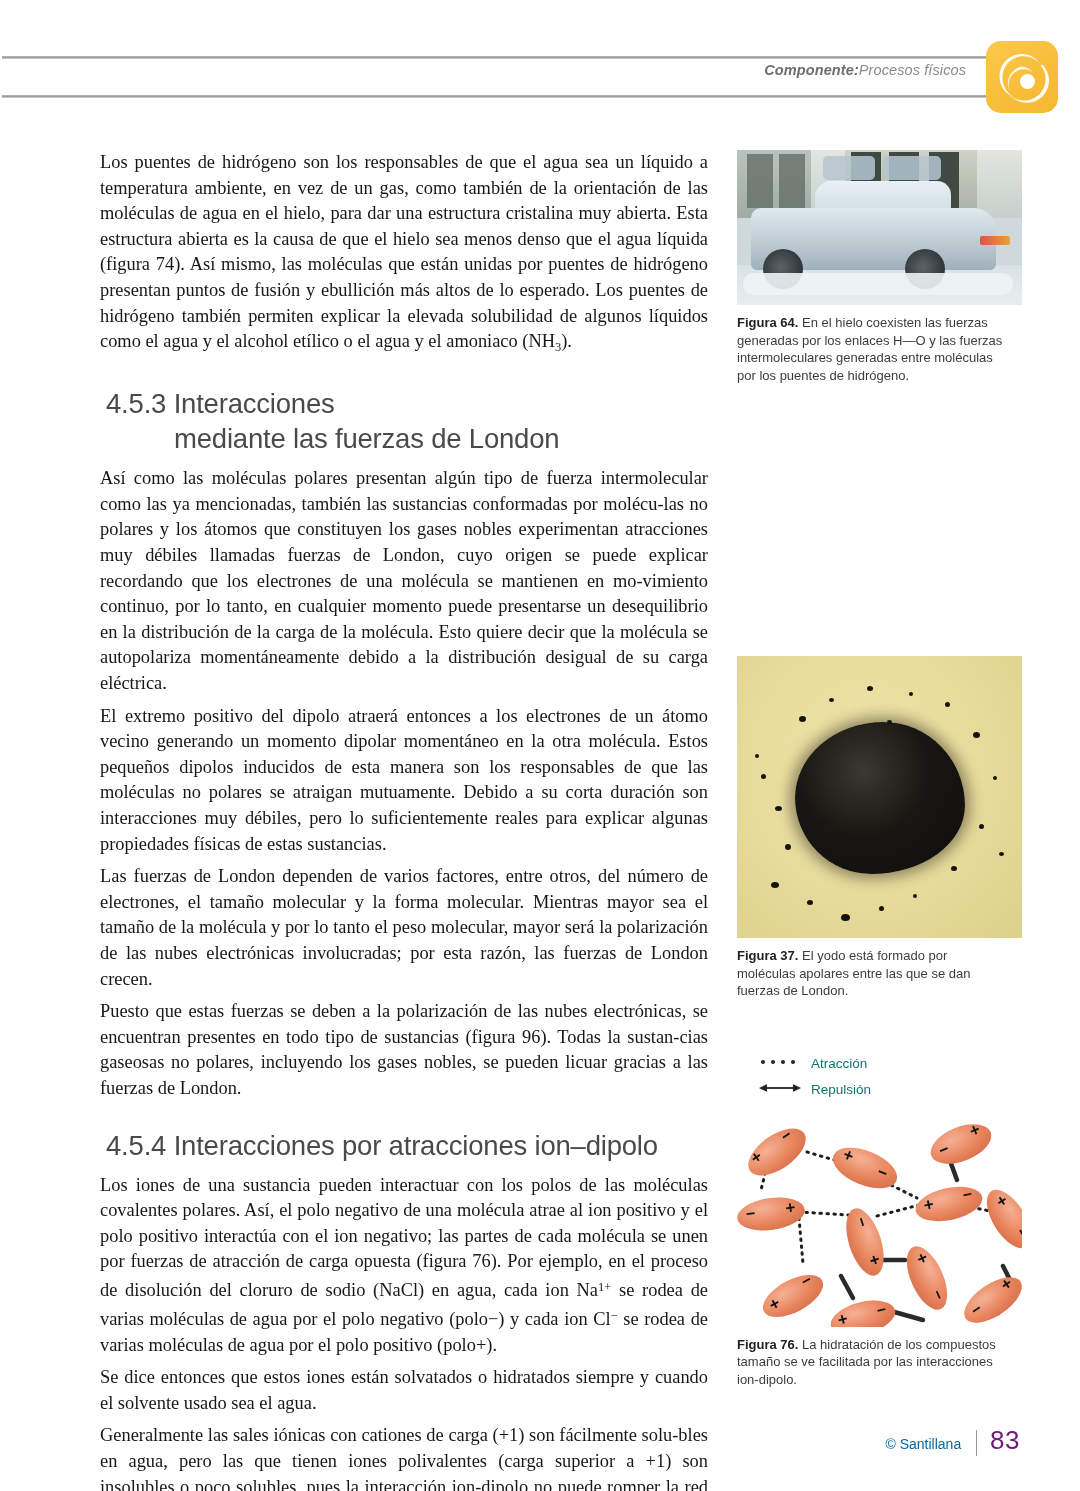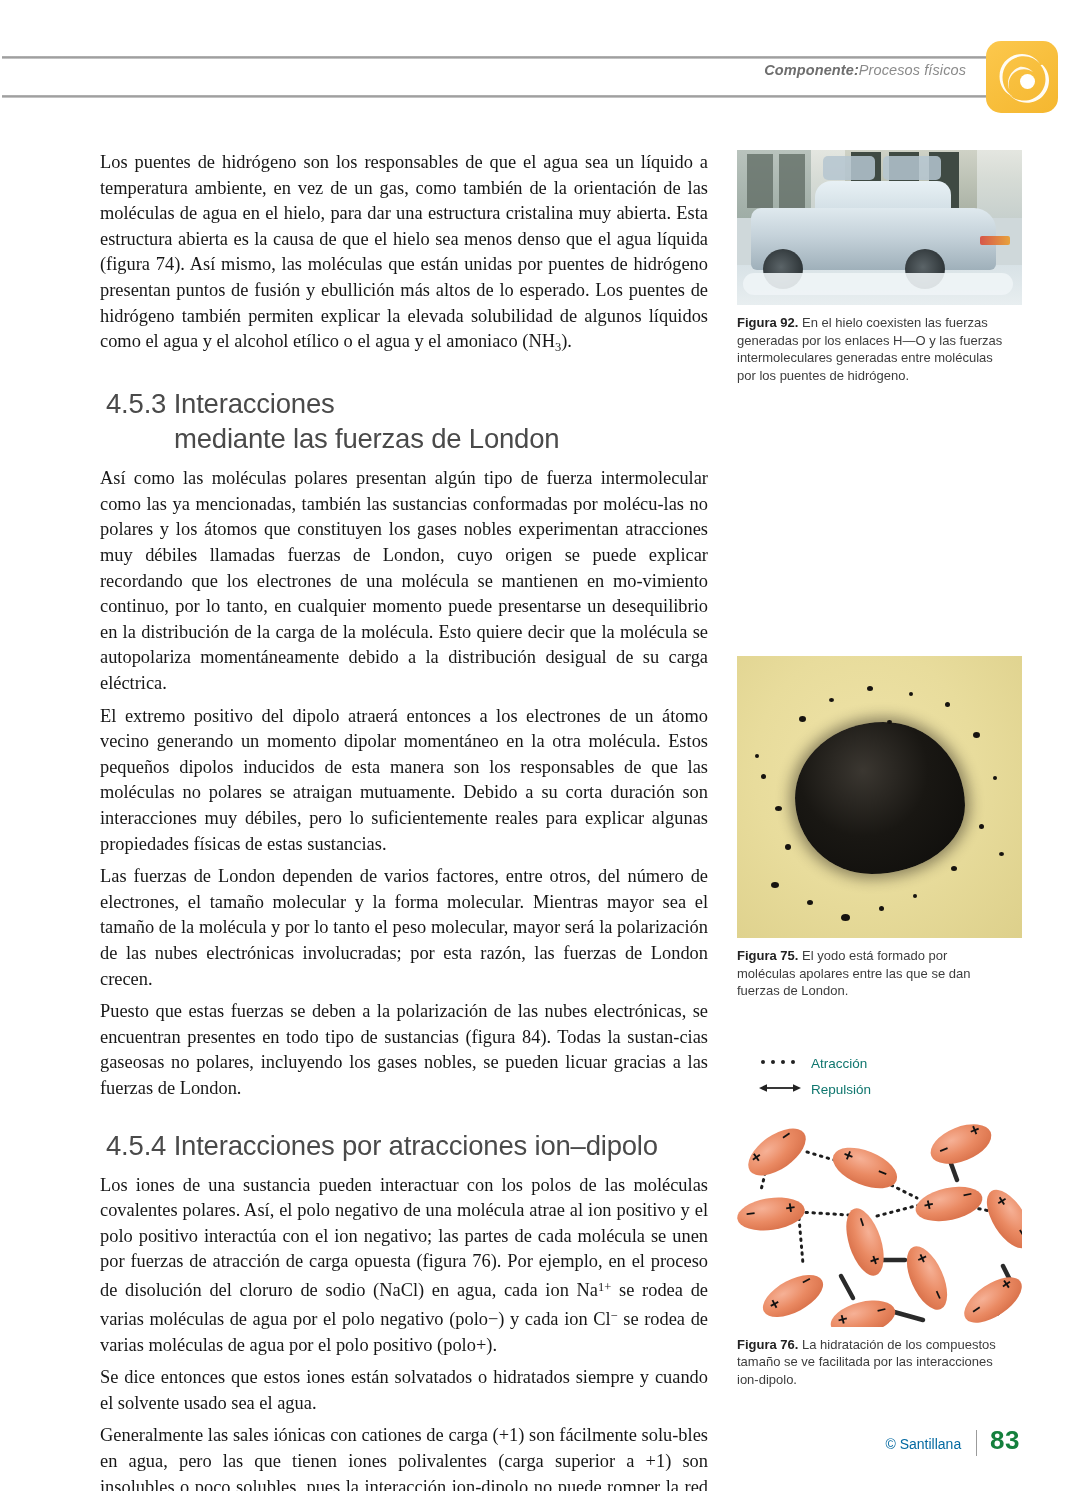--- a/index.html
+++ b/index.html
@@ -234,23 +234,22 @@
   #footer-sep {
     display: inline-block;
     width: 1px;
     height: 26px;
     background: #9b9b9b;
     vertical-align: -7px;
     margin: 0 9px 0 10px;
   }
   #footer-page {
     font-size: 26px;
-    color: #15803d;
+    color: #701a75;
     letter-spacing: 0.5px;
-    font-weight: bold;
   }
 </style>
 </head>
 <body>
 
 <div id="page-header">
   <div class="rule rule-top"></div>
   <div class="rule rule-bottom"></div>
 
   <div id="header-label">
@@ -275,21 +274,21 @@
 
   <h2 class="section-heading">
     <span class="num">4.5.3</span>
     <span>Interacciones</span>
     <span class="ln2">mediante las fuerzas de London</span>
   </h2>
 
   <p class="body-par">Así como las moléculas polares presentan algún tipo de fuerza intermolecular como las ya mencionadas, también las sustancias conformadas por molécu-las no polares y los átomos que constituyen los gases nobles experimentan atracciones muy débiles llamadas fuerzas de London, cuyo origen se puede explicar recordando que los electrones de una molécula se mantienen en mo-vimiento continuo, por lo tanto, en cualquier momento puede presentarse un desequilibrio en la distribución de la carga de la molécula. Esto quiere decir que la molécula se autopolariza momentáneamente debido a la distribución desigual de su carga eléctrica.</p>
   <p class="body-par">El extremo positivo del dipolo atraerá entonces a los electrones de un átomo vecino generando un momento dipolar momentáneo en la otra molécula. Estos pequeños dipolos inducidos de esta manera son los responsables de que las moléculas no polares se atraigan mutuamente. Debido a su corta duración son interacciones muy débiles, pero lo suficientemente reales para explicar algunas propiedades físicas de estas sustancias.</p>
   <p class="body-par">Las fuerzas de London dependen de varios factores, entre otros, del número de electrones, el tamaño molecular y la forma molecular. Mientras mayor sea el tamaño de la molécula y por lo tanto el peso molecular, mayor será la polarización de las nubes electrónicas involucradas; por esta razón, las fuerzas de London crecen.</p>
-  <p class="body-par">Puesto que estas fuerzas se deben a la polarización de las nubes electrónicas, se encuentran presentes en todo tipo de sustancias (figura 84). Todas la sustan-cias gaseosas no polares, incluyendo los gases nobles, se pueden licuar gracias a las fuerzas de London.</p>
+  <p class="body-par">Puesto que estas fuerzas se deben a la polarización de las nubes electrónicas, se encuentran presentes en todo tipo de sustancias (figura 96). Todas la sustan-cias gaseosas no polares, incluyendo los gases nobles, se pueden licuar gracias a las fuerzas de London.</p>
 
   <h2 class="section-heading">
     <span class="num">4.5.4</span>
     <span>Interacciones por atracciones ion–dipolo</span>
   </h2>
 
   <p class="body-par"><span>Los iones de una sustancia pueden interactuar con los polos de las moléculas covalentes polares. Así, el polo negativo de una molécula atrae al ion positivo y el polo positivo interactúa con el ion negativo; las partes de cada molécula se unen por fuerzas de atracción de carga opuesta (figura 76). Por ejemplo, en el proceso de disolución del cloruro de sodio (NaCl) en agua, cada ion Na<sup>1+</sup> se rodea de varias moléculas de agua por el polo negativo (polo−) y cada ion Cl<sup>−</sup> se rodea de varias moléculas de agua por el polo positivo (polo+).</span></p>
   <p class="body-par">Se dice entonces que estos iones están solvatados o hidratados siempre y cuando el solvente usado sea el agua.</p>
   <p class="body-par">Generalmente las sales iónicas con cationes de carga (+1) son fácilmente solu-bles en agua, pero las que tienen iones polivalentes (carga superior a +1) son insolubles o poco solubles, pues la interacción ion-dipolo no puede romper la red cristalina.</p>
 </div>
@@ -310,21 +309,21 @@
       <div class="f74-car-roof"></div>
       <div class="f74-window" style="left:86px; width:52px;"></div>
       <div class="f74-window" style="left:146px; width:58px;"></div>
       <div class="f74-car-body"></div>
       <div class="f74-tail"></div>
       <div class="f74-wheel" style="left:26px;"></div>
       <div class="f74-wheel" style="left:168px;"></div>
       <div class="f74-snowpile"></div>
     </div>
     <div class="fig-caption">
-      <b>Figura 92.</b>
+      <b>Figura 64.</b>
       <span>En el hielo coexisten las fuerzas generadas por los enlaces H—O y las fuerzas intermoleculares generadas entre moléculas por los puentes de hidrógeno.</span>
     </div>
   </div>
 
   <div class="figure-block" style="margin-top:272px;">
     <div class="figure-img" id="fig75-img">
       <div class="f75-pile"></div>
       <div class="f75-spec" style="left:24px; top:118px; width:5px; height:5px;"></div>
       <div class="f75-spec" style="left:38px; top:150px; width:7px; height:5px;"></div>
       <div class="f75-spec" style="left:18px; top:98px; width:4px; height:4px;"></div>
@@ -340,21 +339,21 @@
       <div class="f75-spec" style="left:236px; top:76px; width:7px; height:6px;"></div>
       <div class="f75-spec" style="left:208px; top:46px; width:5px; height:5px;"></div>
       <div class="f75-spec" style="left:172px; top:36px; width:4px; height:4px;"></div>
       <div class="f75-spec" style="left:130px; top:30px; width:6px; height:5px;"></div>
       <div class="f75-spec" style="left:92px; top:42px; width:5px; height:4px;"></div>
       <div class="f75-spec" style="left:62px; top:60px; width:7px; height:6px;"></div>
       <div class="f75-spec" style="left:150px; top:64px; width:5px; height:4px;"></div>
       <div class="f75-spec" style="left:262px; top:196px; width:5px; height:4px;"></div>
     </div>
     <div class="fig-caption">
-      <b>Figura 75.</b>
+      <b>Figura 37.</b>
       <span>El yodo está formado por moléculas apolares entre las que se dan fuerzas de London.</span>
     </div>
   </div>
 
   <div class="figure-block" style="margin-top:56px;">
 
     <div id="fig76-legend">
       <div class="legend-row" style="left:22px; top:0px;">
         <svg width="44" height="12" viewBox="0 0 44 12" aria-hidden="true">
           <circle cx="4" cy="6" r="2" fill="#222"></circle>

